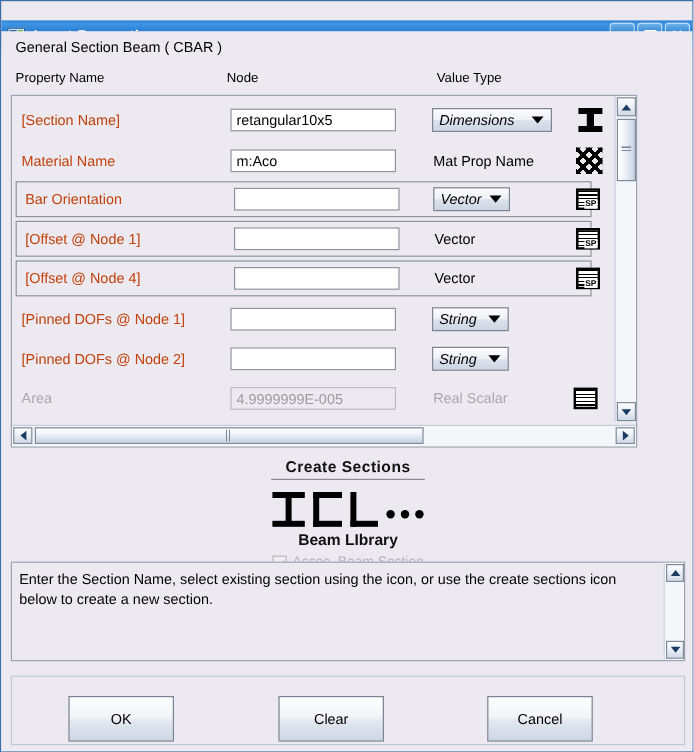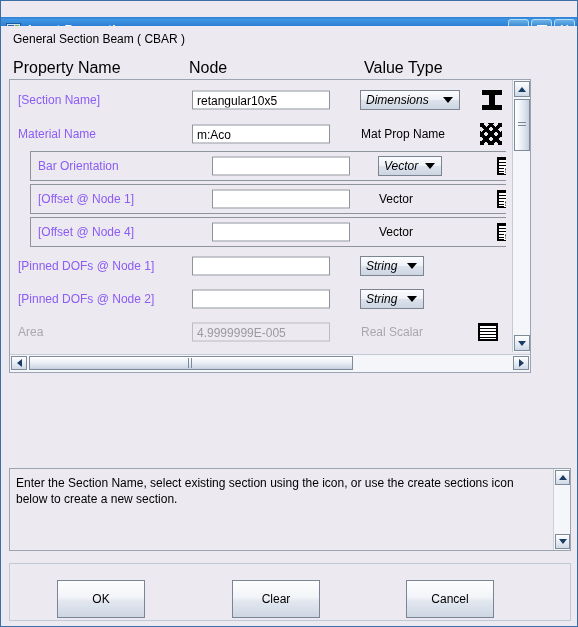--- a/index.html
+++ b/index.html
@@ -117,21 +117,21 @@
     position: absolute;
     left: 12px; top: 6px;
     font-size: 12px;
     color: #000000;
     white-space: nowrap;
   }
 
   .col-hdr {
     position: absolute;
     top: 33px;
-    font-size: 16px;
+    font-size: 11px;
     color: #000000;
     white-space: nowrap;
   }
   .col-hdr.c1 { left: 12px; }
   .col-hdr.c2 { left: 188px; }
   .col-hdr.c3 { left: 363px; }
 
   
   .prop-panel {
     position: absolute;
@@ -152,32 +152,32 @@
   .prow {
     position: absolute;
     left: 0;
     width: 496px;
     height: 32px;
   }
   .prow.framed {
     border: 1px solid #8d949c;
     box-sizing: border-box;
     background: #ece9f0;
-    left: 20px;
+    left: 3px;
     width: 480px;
     height: 30px;
     padding-left: 22px;
   }
   .plabel {
     position: absolute;
     left: 8px;
     top: 50%;
     transform: translateY(-50%);
     font-size: 12px;
-    color: #8b5cf6;
+    color: #c2410c;
     white-space: nowrap;
   }
   .prow.framed .plabel { left: 7px; }
   .prow.disabled .plabel { color: #a9a9ad; }
 
   .pinput {
     position: absolute;
     left: 182px;
     top: 50%;
     transform: translateY(-50%);
@@ -675,20 +675,39 @@
           </div>
         <div class="hthumb">
             <span class="grip-h"></span>
           </div>
         <div class="sb-btn right">
             <span class="ar-rt"></span>
           </div>
       </div>
     </div>
 
+    <div class="create-block">
+      <div class="cs-title">Create Sections</div>
+      <div class="cs-rule"></div>
+      <div class="cs-icon">
+        <span class="shape-i"></span>
+        <span class="shape-c"></span>
+        <span class="shape-l"></span>
+        <span class="shape-dots">
+            <i></i>
+            <i></i>
+            <i></i>
+          </span>
+      </div>
+      <div class="cs-sub">Beam LIbrary</div>
+      <div class="cs-check">
+        <span class="cbox"></span>
+        <span>Assoc. Beam Section</span>
+      </div>
+    </div>
 
     <div class="help-wrap">
       <div class="help-text">Enter the Section Name, select existing section using the icon, or use the create sections icon below to create a new section.</div>
       <div class="help-vs">
         <div class="sb-btn up">
             <span class="ar-up"></span>
           </div>
         <div class="sb-btn down">
             <span class="ar-dn"></span>
           </div>

